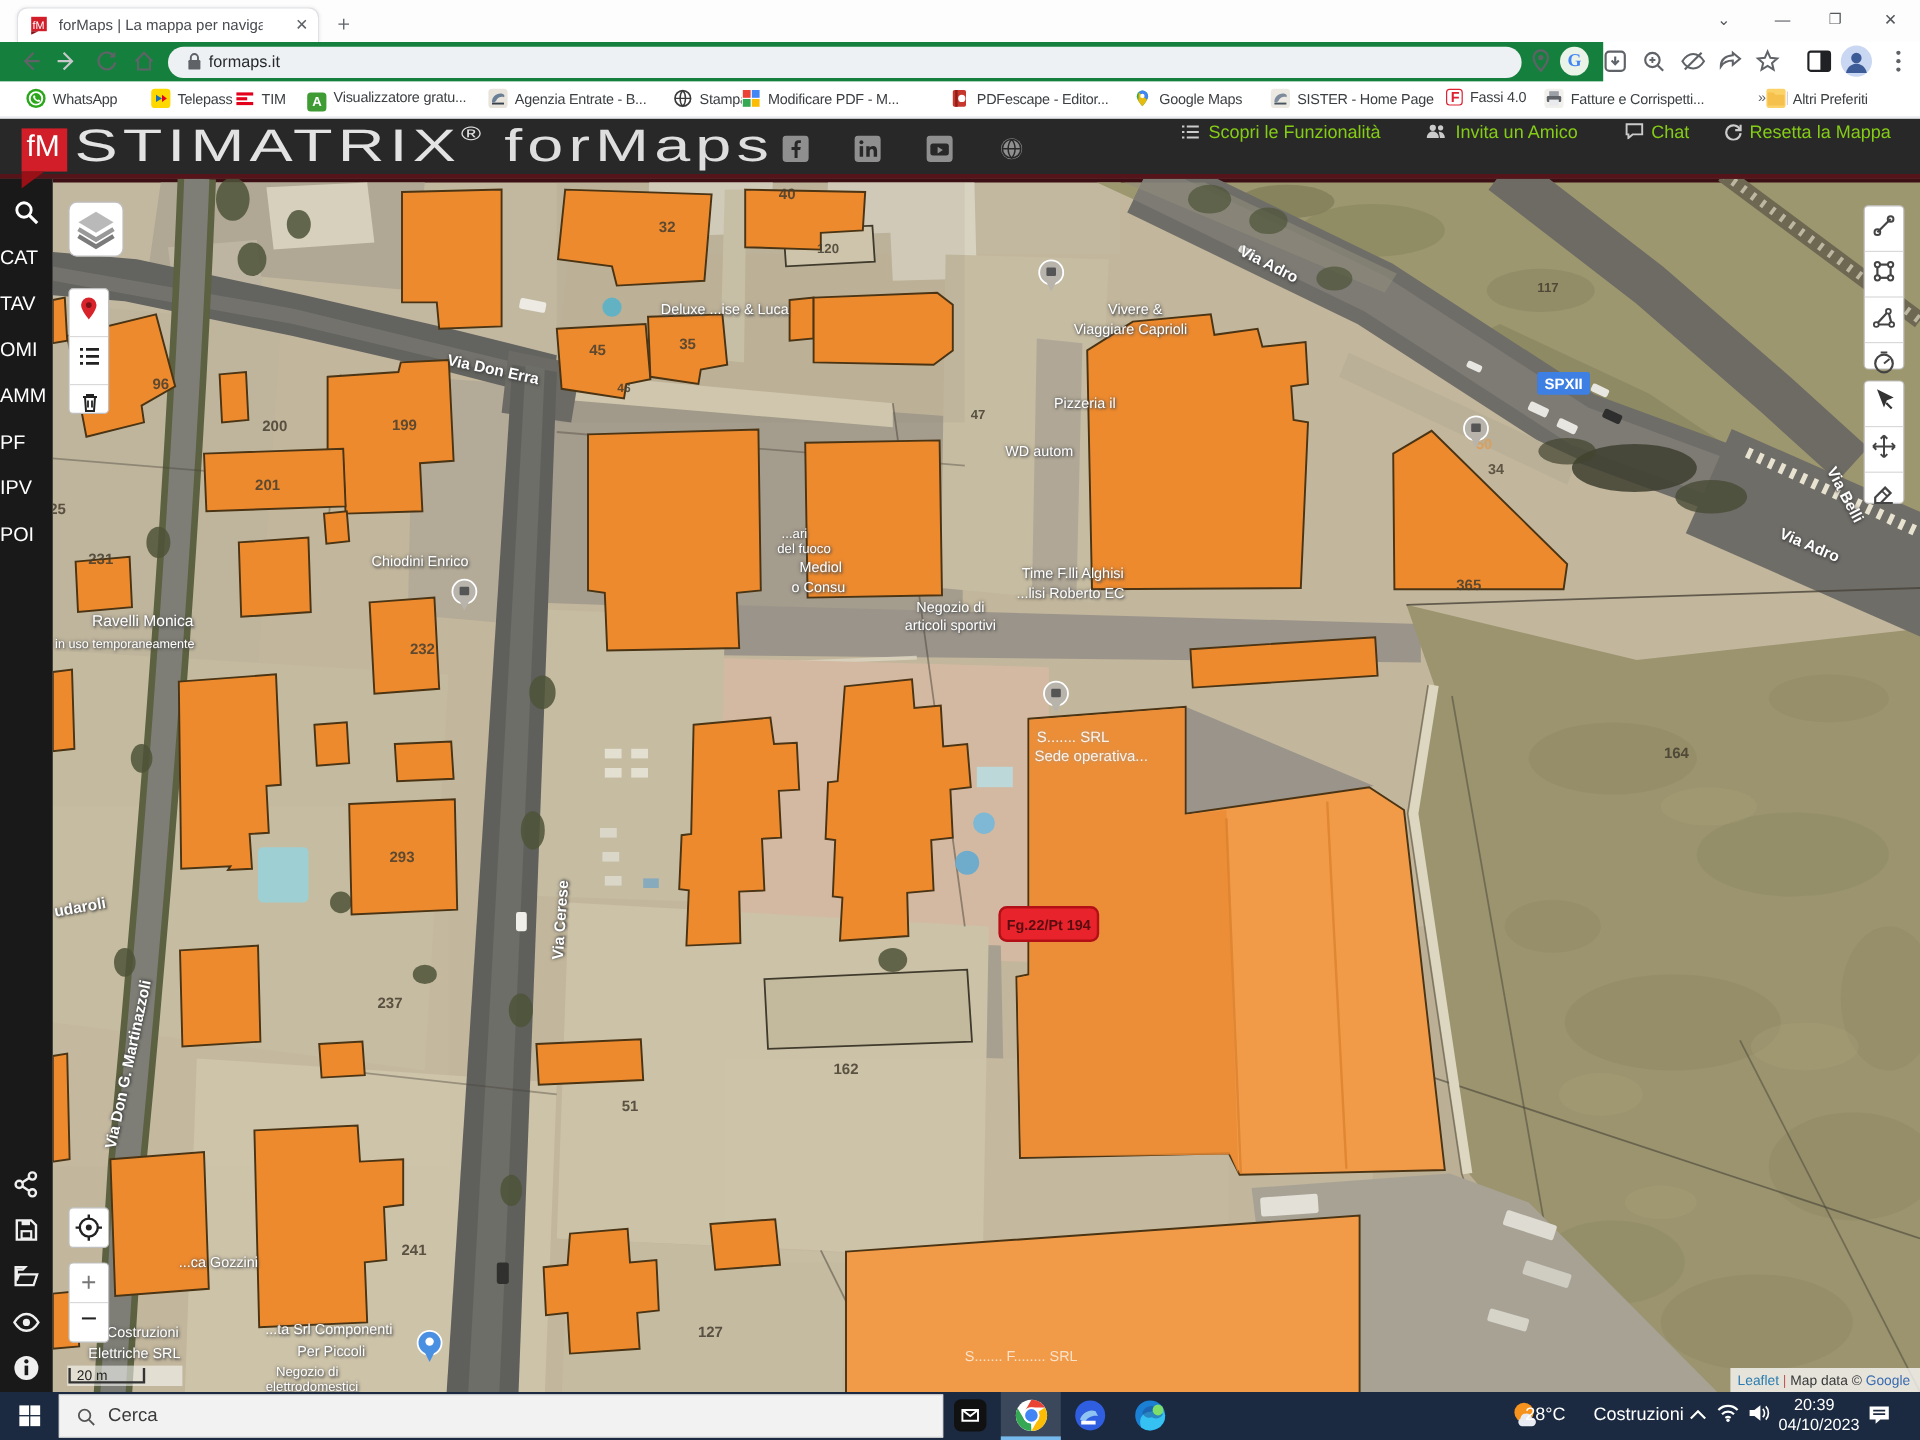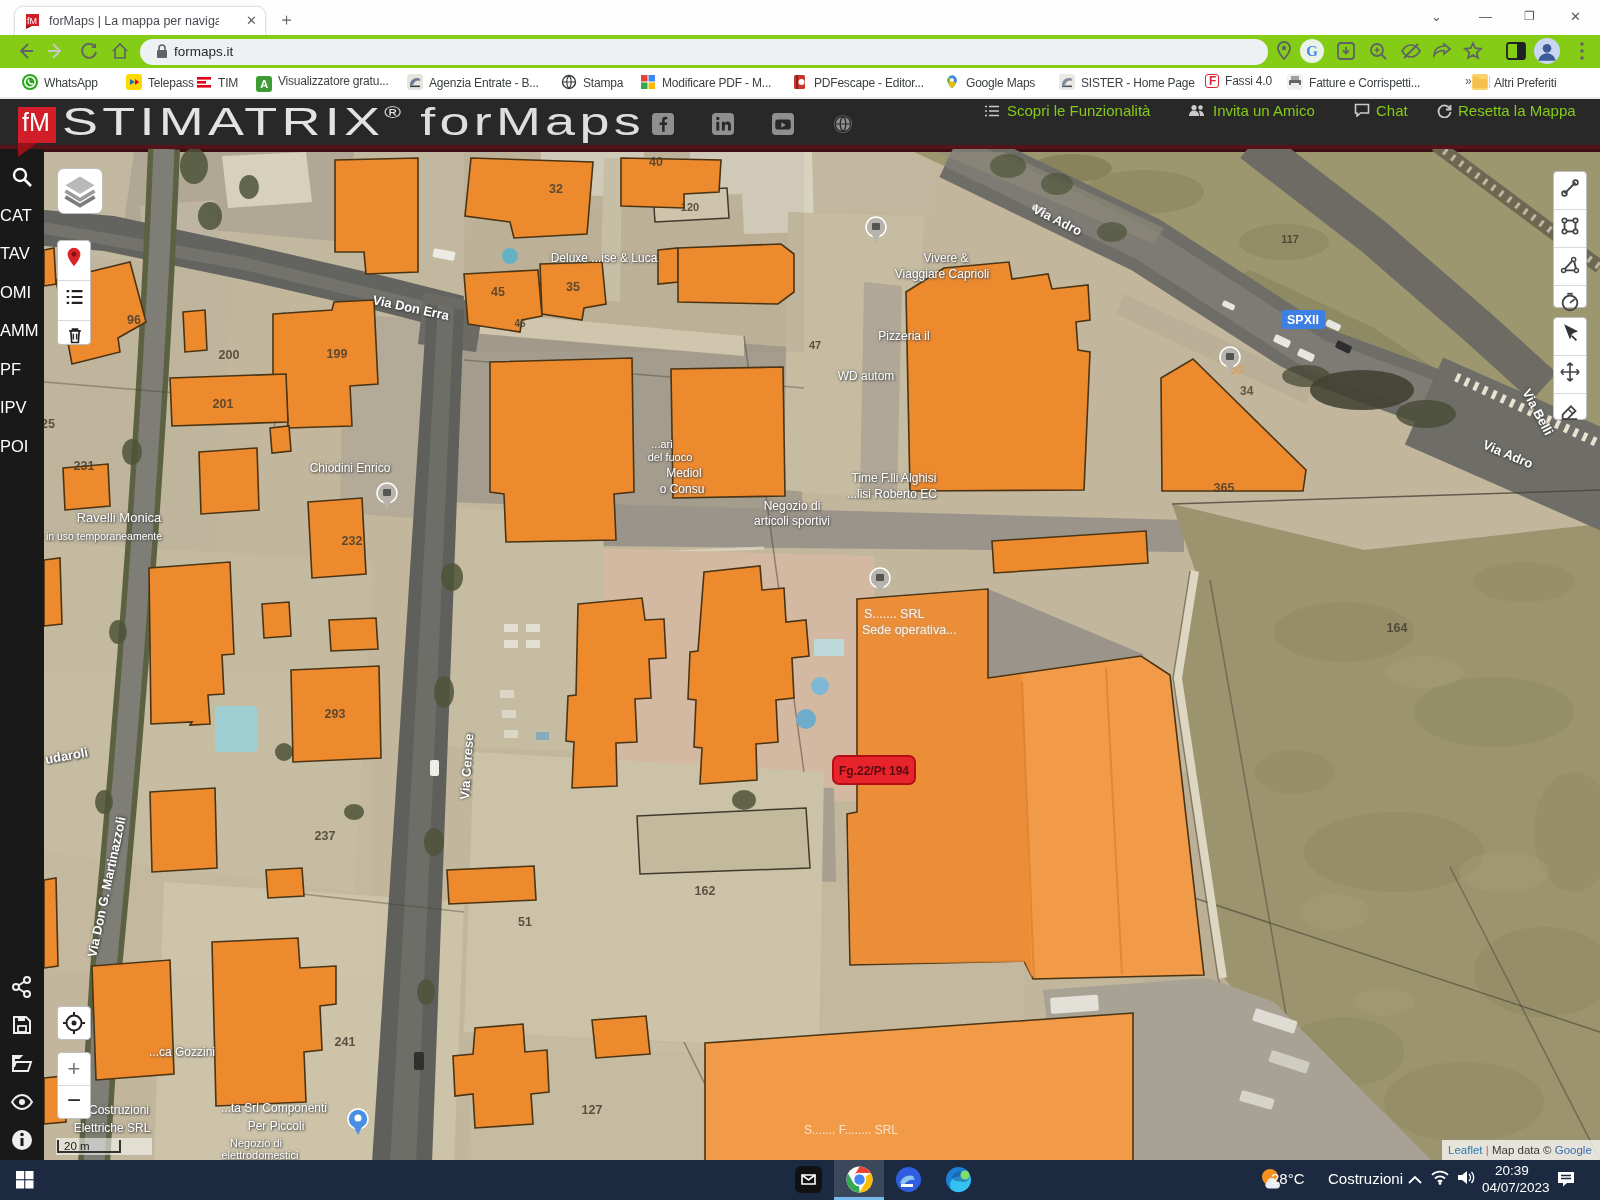--- a/index.html
+++ b/index.html
@@ -6,21 +6,21 @@
 #page{position:relative;width:1600px;height:1200px}
 
 #tabstrip{position:absolute;left:0;top:0;width:1600px;height:35px;background:#fdfdfd}
 #tab{position:absolute;left:14px;top:6px;width:252px;height:29px;background:#fff;border:1px solid #dfe1e5;border-bottom:none;border-radius:9px 9px 0 0;box-shadow:0 0 3px rgba(0,0,0,.08)}
 #tab .fav{position:absolute;left:10px;top:6px;width:16px;height:16px}
 #tab .ttl{position:absolute;left:34px;top:7px;width:170px;font-size:12.5px;color:#474b50;white-space:nowrap;overflow:hidden}
 #tab .tx{position:absolute;right:8px;top:6px;font-size:13px;color:#5f6368}
 .newtab{position:absolute;left:278px;top:8px;font-size:17px;color:#5f6368}
 .winctl{position:absolute;top:9px;font-size:13px;color:#54575b}
 
-#toolbar{position:absolute;left:0;top:35px;width:1600px;height:33px;background:#84cc16}
+#toolbar{position:absolute;left:0;top:35px;width:1336px;height:33px;background:#15803d}
 .navic{position:absolute;top:4px;color:#5f6368;font-size:16px}
 #omni{position:absolute;left:140px;top:4px;width:1128px;height:26px;background:#eef1f4;border-radius:13px}
 #omni .lock{position:absolute;left:16px;top:5px}
 #omni .url{position:absolute;left:34px;top:5px;font-size:13.5px;color:#27292c}
 .tbic{position:absolute;top:4px;width:24px;height:24px}
 
 #bookbar{position:absolute;left:0;top:68px;width:1600px;height:31px;background:#fff;border-bottom:2px solid #e8eaed}
 .bm{position:absolute;top:6px;height:18px;font-size:12px;letter-spacing:-.2px;color:#3c4043;white-space:nowrap}
 .bm .ic{display:inline-block;width:16px;height:16px;vertical-align:-3px;margin-right:6px;border-radius:3px}
 
@@ -507,21 +507,21 @@
           </svg></span>TIM</div>
 <div class="bm" style="left:256px"><span class="ic" style="background:#3f9c35;color:#fff;font-size:11px;font-weight:bold;text-align:center;line-height:16px">A</span>Visualizzatore gratu...</div>
 <div class="bm" style="left:407px"><span class="ic" style="background:#e8e4dc;position:relative"><svg viewBox="0 0 16 16" width="16" height="16">
             <path d="M3 11 c0-4 3-7 7-7 3 0 4 2 3 3 -2-1-5 0-6 2 -1 2-2 3-4 2 z" fill="#6a7f96"></path>
             <rect x="3" y="11.5" width="10" height="1.6" fill="#38424e"></rect>
           </svg></span>Agenzia Entrate - B...</div>
 <div class="bm" style="left:561px"><span class="ic" style="background:#fff;position:relative"><svg viewBox="0 0 16 16" width="16" height="16">
             <circle cx="8" cy="8" r="6.5" fill="none" stroke="#3a3a3a" stroke-width="1.4"></circle>
             <path d="M1.5 8 h13 M8 1.5 c3 3 3 10 0 13 c-3-3-3-10 0-13" fill="none" stroke="#3a3a3a" stroke-width="1.2"></path>
           </svg></span>Stampa</div>
-<div class="bm" style="left:640px"><span class="ic" style="background:#fff;position:relative"><svg viewBox="0 0 16 16" width="16" height="16">
+<div class="bm" style="left:618px"><span class="ic" style="background:#fff;position:relative"><svg viewBox="0 0 16 16" width="16" height="16">
             <rect x="1" y="1" width="6.5" height="6.5" fill="#ea4335"></rect>
             <rect x="8.5" y="1" width="6.5" height="6.5" fill="#4285f4"></rect>
             <rect x="1" y="8.5" width="6.5" height="6.5" fill="#34a853"></rect>
             <rect x="8.5" y="8.5" width="6.5" height="6.5" fill="#fbbc05"></rect>
           </svg></span>Modificare PDF - M...</div>
 <div class="bm" style="left:792px"><span class="ic" style="background:#fff;position:relative"><svg viewBox="0 0 16 16" width="16" height="16">
             <rect x="2" y="1" width="11" height="14" rx="1.5" fill="#c8372d"></rect>
             <rect x="4" y="1" width="2" height="14" fill="#8e2019"></rect>
             <circle cx="9.5" cy="8" r="3" fill="#fff"></circle>
           </svg></span>PDFescape - Editor...</div>
@@ -628,20 +628,27 @@
       </svg>
     </div>
 
   <div id="taskbar">
       <svg style="position:absolute;left:16px;top:11px" width="18" height="18" viewBox="0 0 18 18">
         <rect x="0" y="0" width="8.2" height="8.2" fill="#fff"></rect>
         <rect x="9.3" y="0" width="8.2" height="8.2" fill="#fff"></rect>
         <rect x="0" y="9.3" width="8.2" height="8.2" fill="#fff"></rect>
         <rect x="9.3" y="9.3" width="8.2" height="8.2" fill="#fff"></rect>
       </svg>
+<div id="tsearch">
+        <svg class="mag" width="16" height="16" viewBox="0 0 16 16" style="position:absolute;left:14px;top:10px">
+          <circle cx="6.5" cy="6.5" r="4.8" fill="none" stroke="#555" stroke-width="1.5"></circle>
+          <path d="M10 10 L14.5 14.5" stroke="#555" stroke-width="1.5"></path>
+        </svg>
+        <div class="ct">Cerca</div>
+      </div>
 <div class="tbapp" style="left:794px">
         <svg viewBox="0 0 29 29" width="29" height="29">
           <rect x="1" y="1" width="27" height="27" rx="6" fill="#111"></rect>
           <path d="M8 10 h13 v9 h-13 z" fill="none" stroke="#fff" stroke-width="1.6"></path>
           <path d="M8 10 l6.5 5 6.5-5" fill="none" stroke="#fff" stroke-width="1.6"></path>
         </svg>
       </div>
 <div style="position:absolute;left:834px;top:0;width:50px;height:40px;background:rgba(255,255,255,.14)"></div>
 <div style="position:absolute;left:834px;bottom:0;width:50px;height:3px;background:#76b9ed"></div>
 <div class="tbapp" style="left:845px">
@@ -681,19 +688,19 @@
           <path d="M2 6 a11 11 0 0 1 16 0" fill="none" stroke="#fff" stroke-width="1.8"></path>
           <path d="M5 9.5 a7 7 0 0 1 10 0" fill="none" stroke="#fff" stroke-width="1.8"></path>
           <path d="M7.8 12.5 a4 4 0 0 1 4.4 0" fill="none" stroke="#fff" stroke-width="1.8"></path>
           <circle cx="10" cy="14.5" r="1.4" fill="#fff"></circle>
         </svg></div>
 <div class="tray" style="left:1456px;top:9px"><svg width="20" height="17" viewBox="0 0 20 17">
           <path d="M2 6 h4 l5-4 v13 l-5-4 h-4 z" fill="#fff"></path>
           <path d="M13 5 a5 5 0 0 1 0 7 M15.5 3 a8 8 0 0 1 0 11" fill="none" stroke="#fff" stroke-width="1.4"></path>
         </svg></div>
 <div class="tray" style="left:1495px;top:3px;font-size:13.5px">20:39</div>
-<div class="tray" style="left:1482px;top:20px;font-size:13.5px">04/07/2023</div>
+<div class="tray" style="left:1482px;top:20px;font-size:13.5px">04/10/2023</div>
 <div class="tray" style="left:1556px;top:9px"><svg width="20" height="20" viewBox="0 0 20 20">
           <path d="M2 3 h16 v11 h-7 l-4 3.5 v-3.5 h-5 z" fill="#fff"></path>
           <path d="M5 6.5 h10 M5 9.5 h10" stroke="#1b2a40" stroke-width="1.4"></path>
         </svg></div>
     </div>
 </div>
 
 </body></html>

